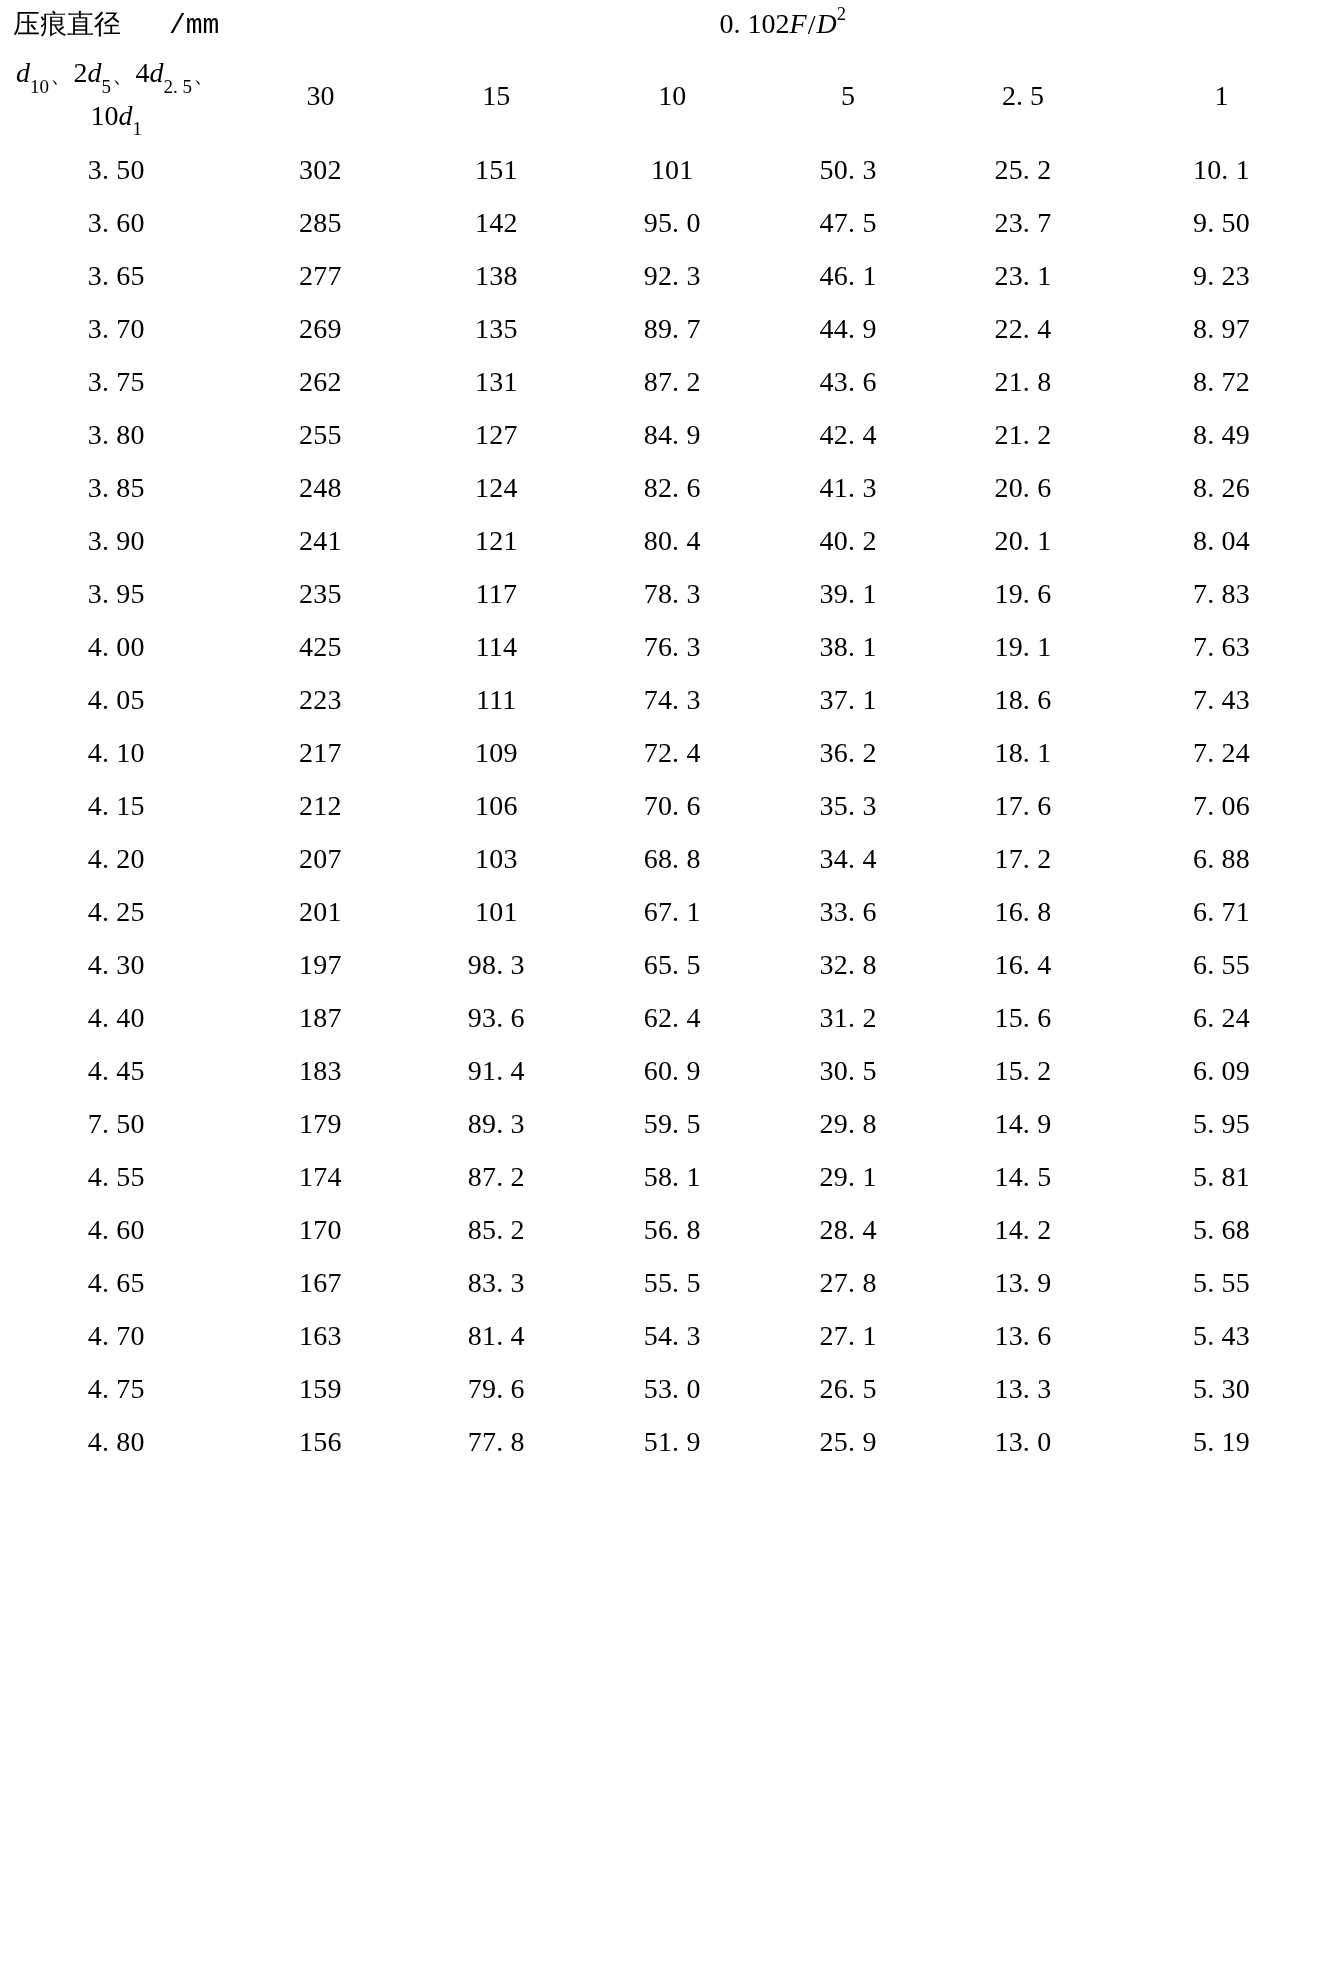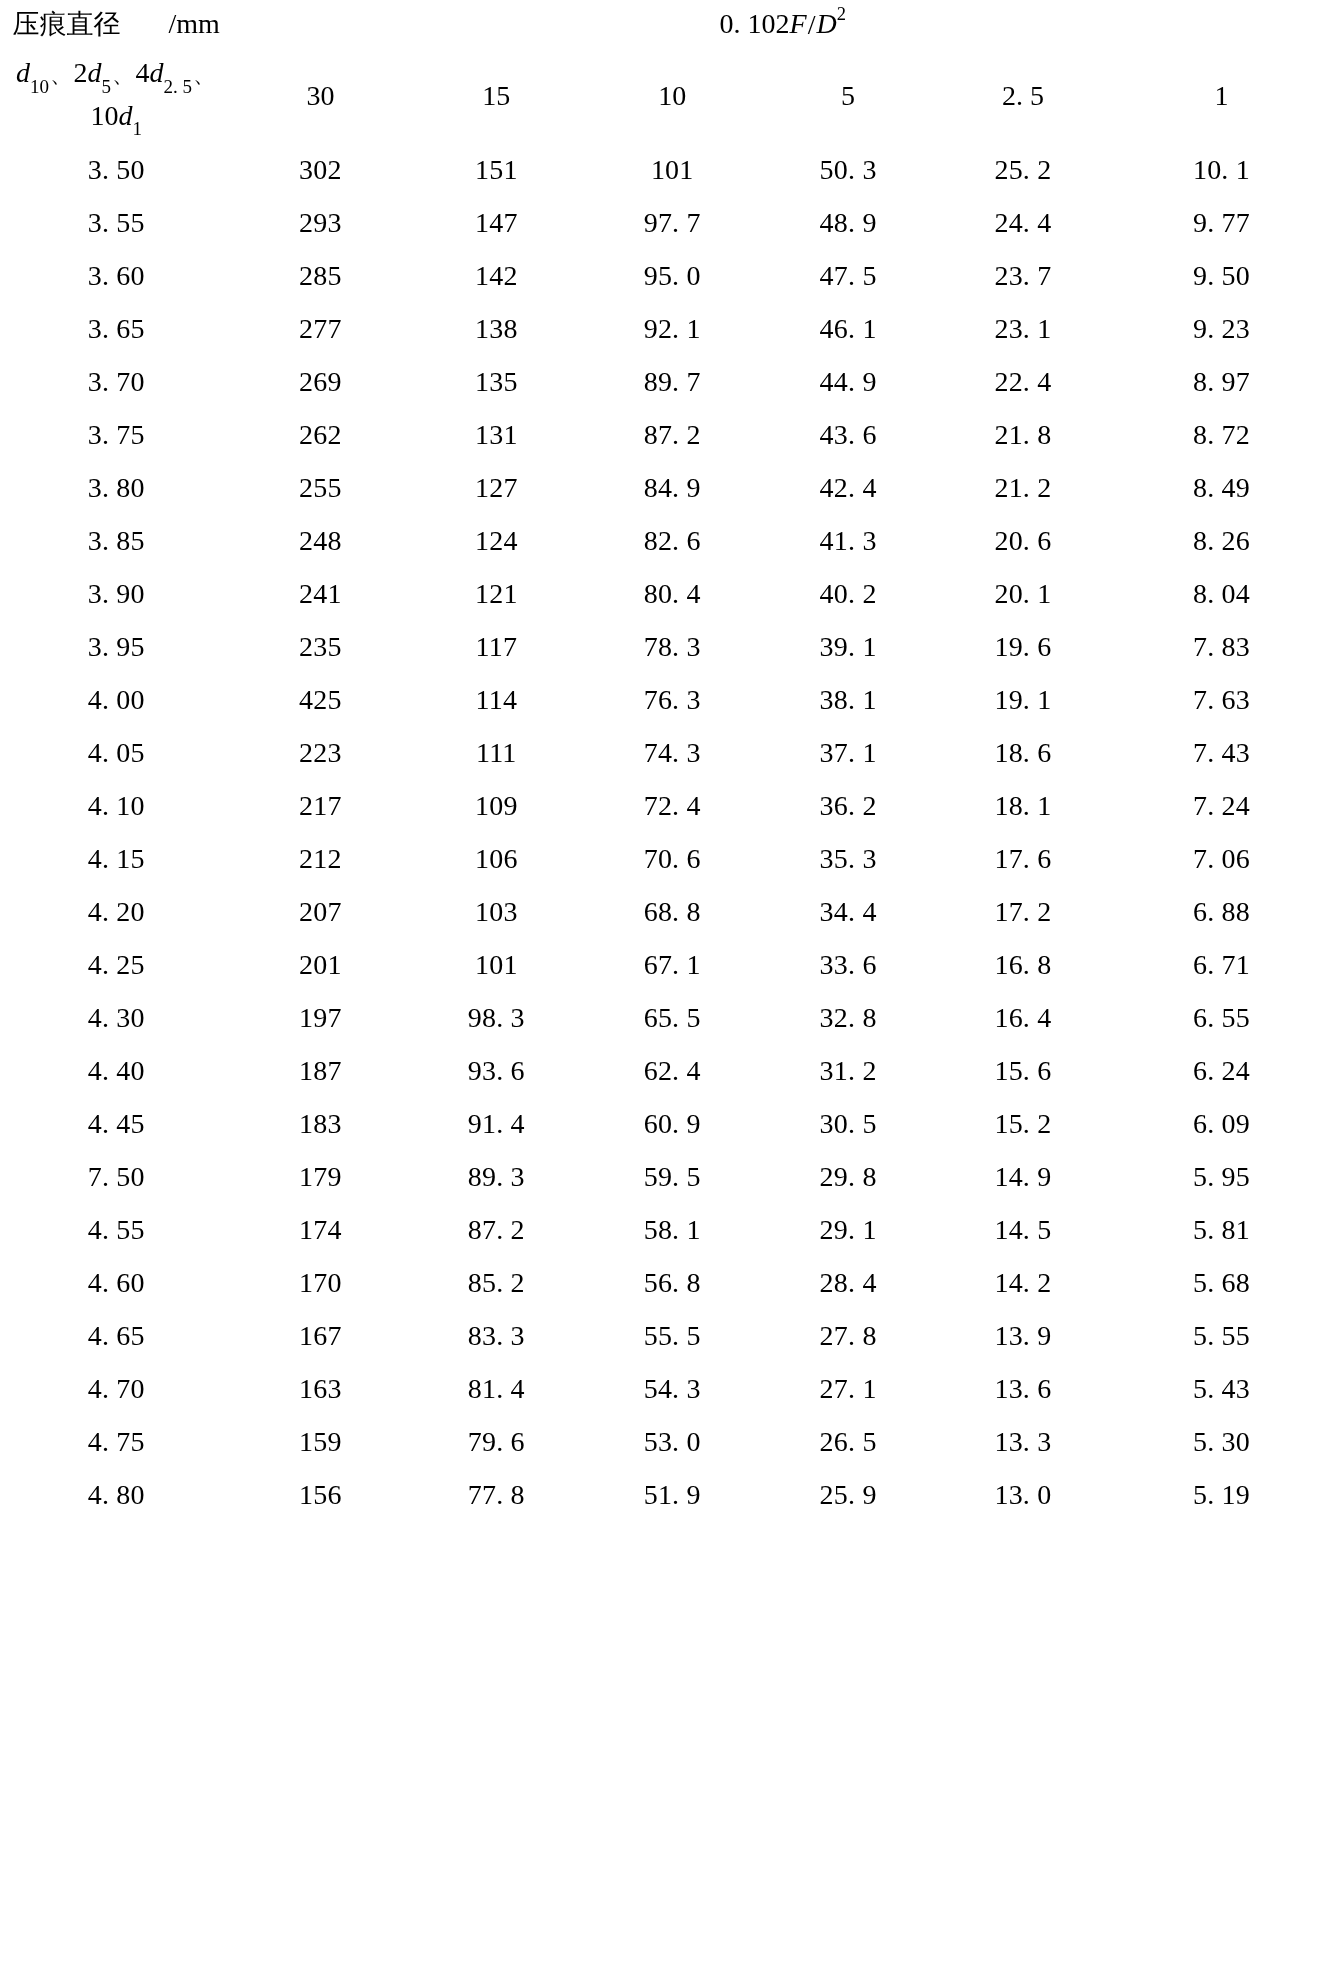--- a/index.html
+++ b/index.html
@@ -106,21 +106,21 @@
   .dunhao {
     font-family: "DejaVu Sans", sans-serif;
     font-size: 0.8em;
     padding: 0 1px;
   }
   .cn {
     font-family: "DejaVu Sans", "Liberation Sans", sans-serif;
     font-size: 27px;
   }
   .unit-mm {
-    font-family: Liberation Serif, serif;
+    font-family: Liberation Mono, monospace;
     margin-left: 48px;
   }
   .slash { padding: 0 1px; }
 </style>
 </head>
 <body>
 
 <div class="table-wrap">
   <table class="hardness-table">
     <colgroup>
@@ -158,42 +158,33 @@
         <tr>
           <td class="data-dia">3. 50</td>
           <td class="data-val vline-l">302</td>
           <td class="data-val vline-l">151</td>
           <td class="data-val vline-l">101</td>
           <td class="data-val vline-l">50. 3</td>
           <td class="data-val vline-l">25. 2</td>
           <td class="data-val vline-l">10. 1</td>
         </tr>
         <tr>
-          <td class="data-dia">3. 55</td>
-          <td class="data-val vline-l">293</td>
-          <td class="data-val vline-l">147</td>
-          <td class="data-val vline-l">97. 7</td>
-          <td class="data-val vline-l">48. 9</td>
-          <td class="data-val vline-l">24. 4</td>
-          <td class="data-val vline-l">9. 77</td>
-        </tr>
-        <tr>
           <td class="data-dia">3. 60</td>
           <td class="data-val vline-l">285</td>
           <td class="data-val vline-l">142</td>
           <td class="data-val vline-l">95. 0</td>
           <td class="data-val vline-l">47. 5</td>
           <td class="data-val vline-l">23. 7</td>
           <td class="data-val vline-l">9. 50</td>
         </tr>
         <tr>
           <td class="data-dia">3. 65</td>
           <td class="data-val vline-l">277</td>
           <td class="data-val vline-l">138</td>
-          <td class="data-val vline-l">92. 1</td>
+          <td class="data-val vline-l">92. 3</td>
           <td class="data-val vline-l">46. 1</td>
           <td class="data-val vline-l">23. 1</td>
           <td class="data-val vline-l">9. 23</td>
         </tr>
         <tr>
           <td class="data-dia">3. 70</td>
           <td class="data-val vline-l">269</td>
           <td class="data-val vline-l">135</td>
           <td class="data-val vline-l">89. 7</td>
           <td class="data-val vline-l">44. 9</td>

